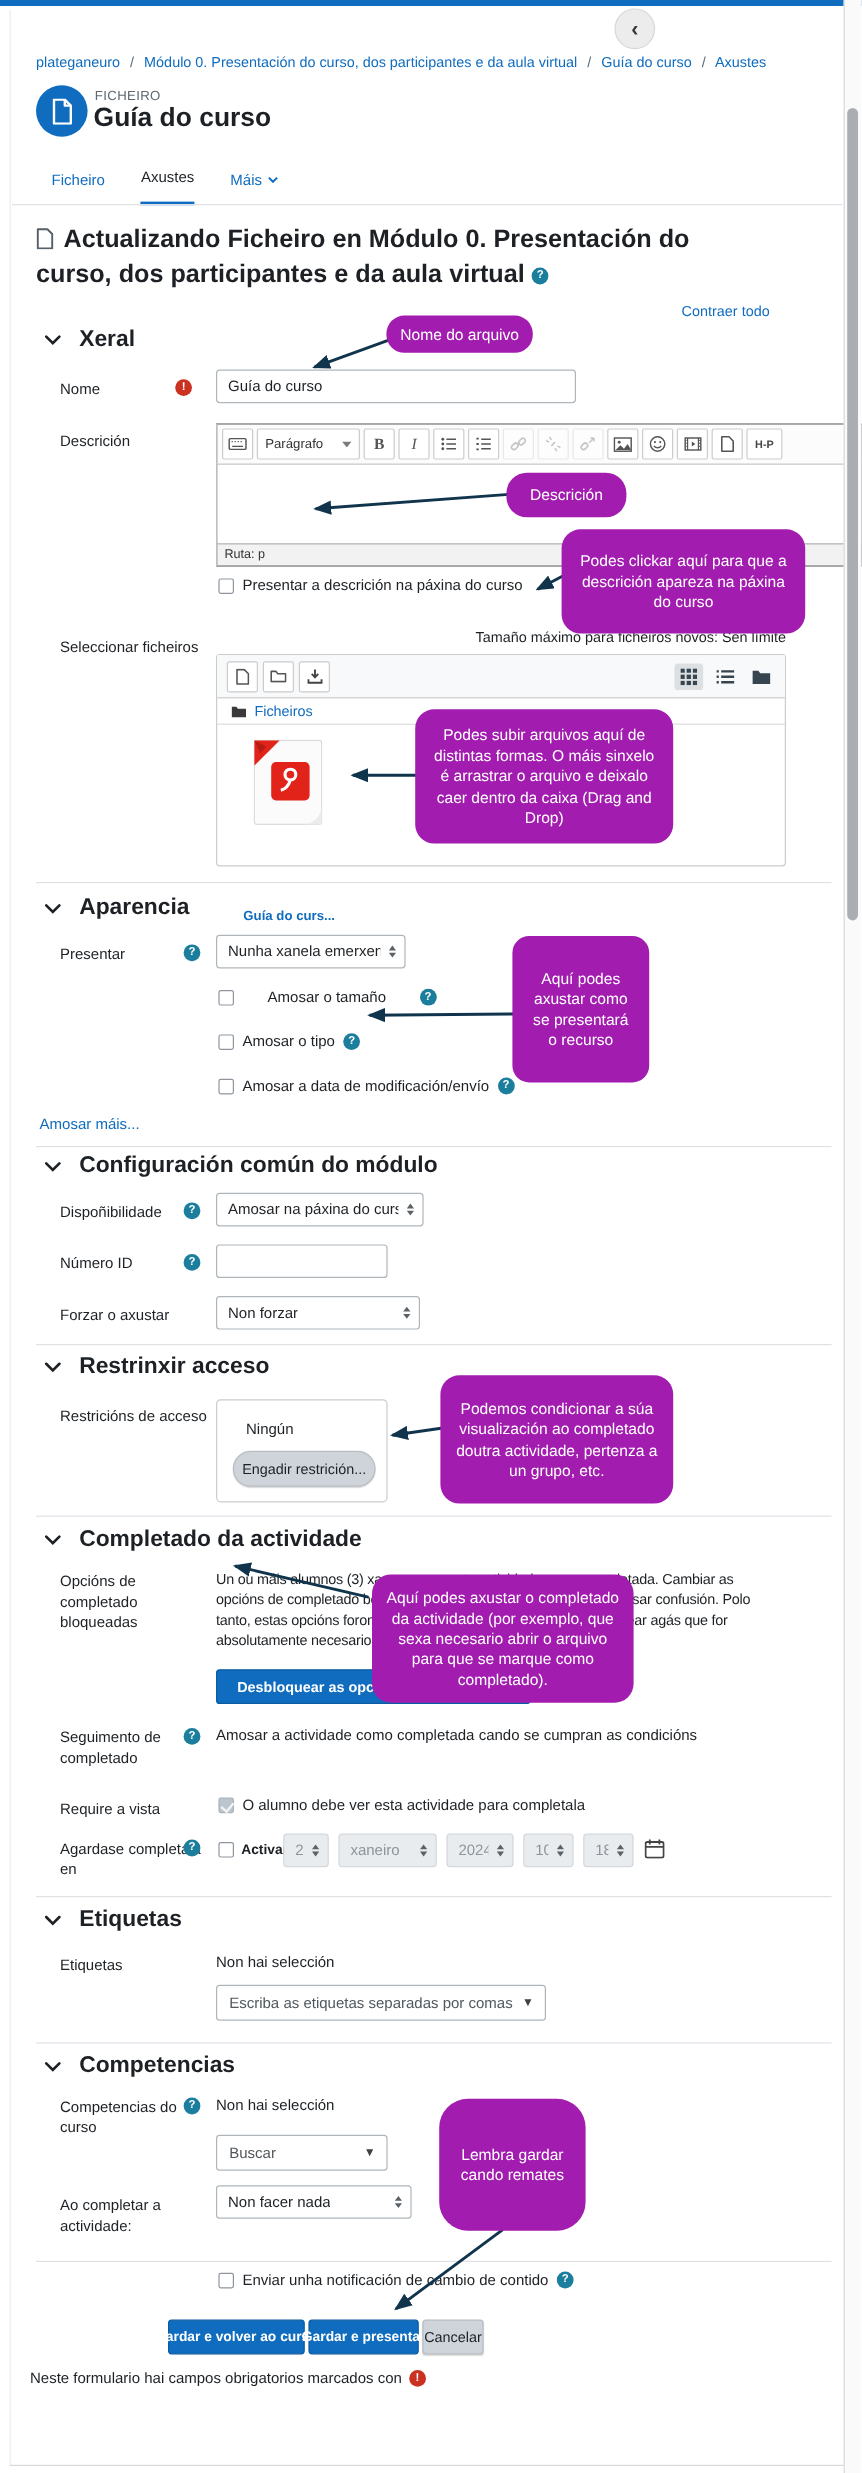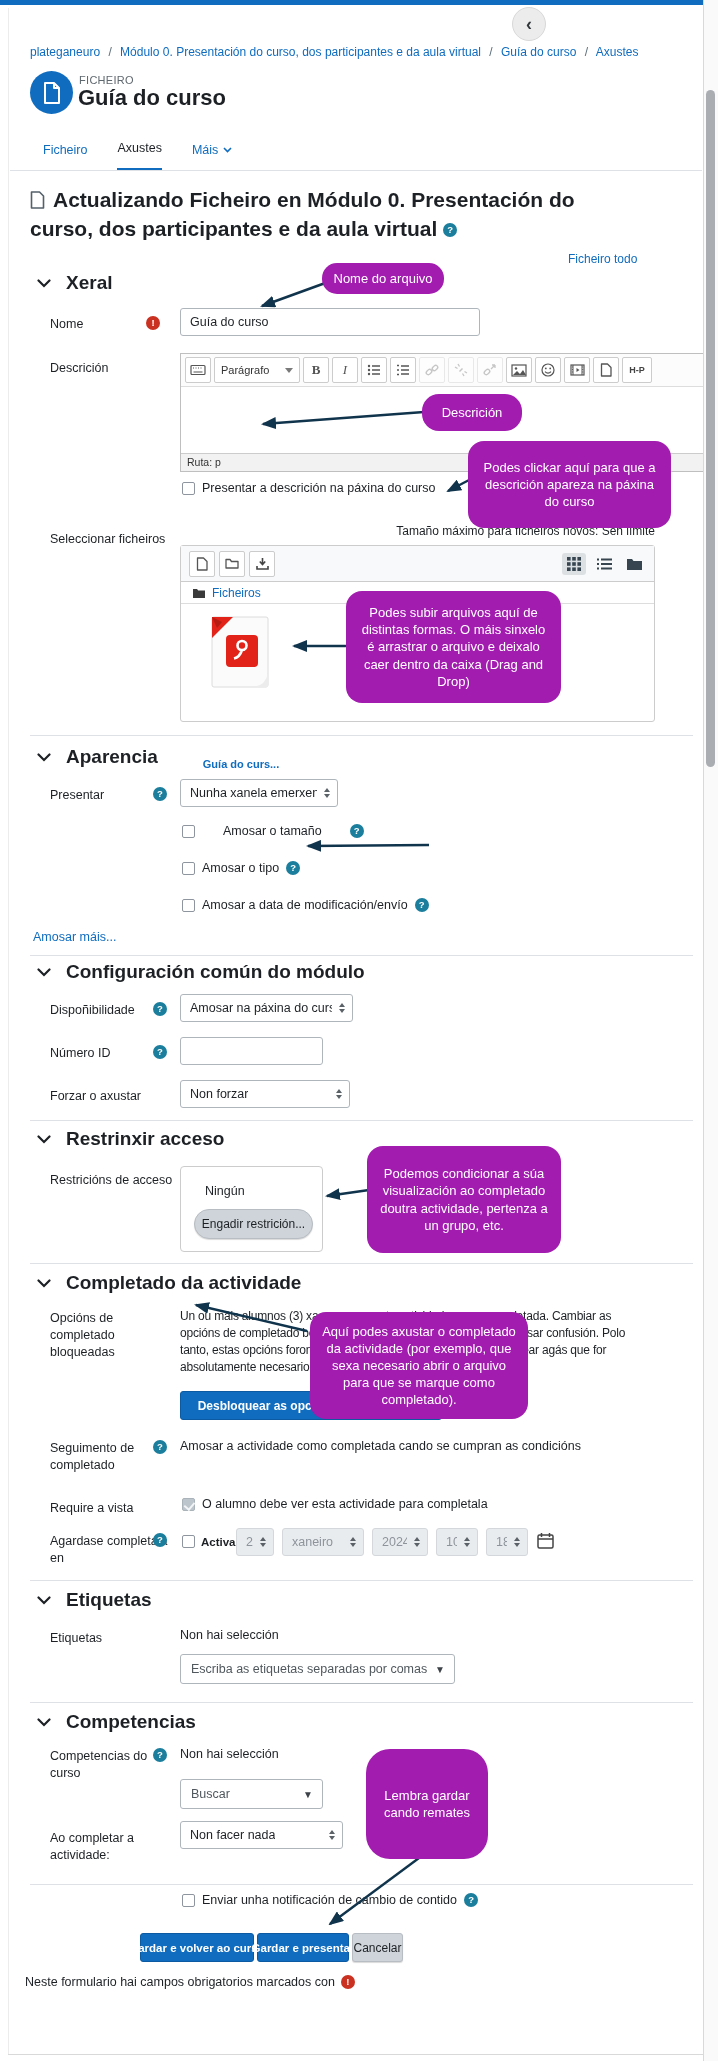--- a/index.html
+++ b/index.html
@@ -118,21 +118,21 @@
   <div class="tabline"></div>
 
   <h2 class="pghead" style="margin:0;">
     <span class="hd-ic"><svg width="15" height="18" viewBox="0 0 15 18">
           <path d="M1.5 1h8l4 4v12h-12z" fill="none" stroke="#54606a" stroke-width="1.6" stroke-linejoin="round"></path>
         </svg></span><span>Actualizando Ficheiro en Módulo 0. Presentación do curso, dos participantes e da aula virtual</span>
     <span class="help" style="vertical-align:3px;">
         <span>?</span>
       </span>
   </h2>
-  <a href="#" class="link abs" style="left:568px;top:252px;font-size:12px;">Ficheiro todo</a>
+  <a href="#" class="link abs" style="left:568px;top:252px;font-size:12px;">Contraer todo</a>
 
   <div class="sec" style="top:272px;">
     <svg width="14" height="9" viewBox="0 0 14 9">
         <path d="M1.5 1.5l5.5 5.5 5.5-5.5" fill="none" stroke="#1d2125" stroke-width="2.2" stroke-linecap="round"></path>
       </svg>
     <span>Xeral</span>
   </div>
 
   <div class="lbl" style="left:50px;top:316px;">Nome</div>
   <span class="req helpabs" style="left:146px;top:316px;">
@@ -554,19 +554,20 @@
       <path d="M369 1190 L327 1196" marker-end="url(#ah)"></path>
       <path d="M307 1331 L196 1305" marker-end="url(#ah)"></path>
       <path d="M419 1858 L330 1924" marker-end="url(#ah)"></path>
     </g>
   </svg>
 
   <div class="callout" style="left:322px;top:263px;width:122px;height:31px;border-radius:15px;white-space:nowrap;padding:0 10px;">Nome do arquivo</div>
   <div class="callout" style="left:422px;top:394px;width:100px;height:37px;border-radius:17px;">Descrición</div>
   <div class="callout" style="left:468px;top:441px;width:203px;height:87px;border-radius:16px;">Podes clickar aquí para que a descrición apareza na páxina do curso</div>
   <div class="callout" style="left:346px;top:591px;width:215px;height:112px;border-radius:16px;">Podes subir arquivos aquí de distintas formas. O máis sinxelo é arrastrar o arquivo e deixalo caer dentro da caixa (Drag and Drop)</div>
+  <div class="callout" style="left:427px;top:780px;width:114px;height:122px;border-radius:14px;">Aquí podes axustar como se presentará o recurso</div>
   <div class="callout" style="left:367px;top:1146px;width:194px;height:107px;border-radius:16px;">Podemos condicionar a súa visualización ao completado doutra actividade, pertenza a un grupo, etc.</div>
   <div class="callout" style="left:310px;top:1312px;width:218px;height:107px;border-radius:16px;">Aquí podes axustar o completado da actividade (por exemplo, que sexa necesario abrir o arquivo para que se marque como completado).</div>
   <div class="callout" style="left:366px;top:1749px;width:122px;height:110px;border-radius:24px;">Lembra gardar cando remates</div>
 
   <div class="sb-track"></div>
   <div class="sb-thumb"></div>
 </div>
 
 </body></html>

